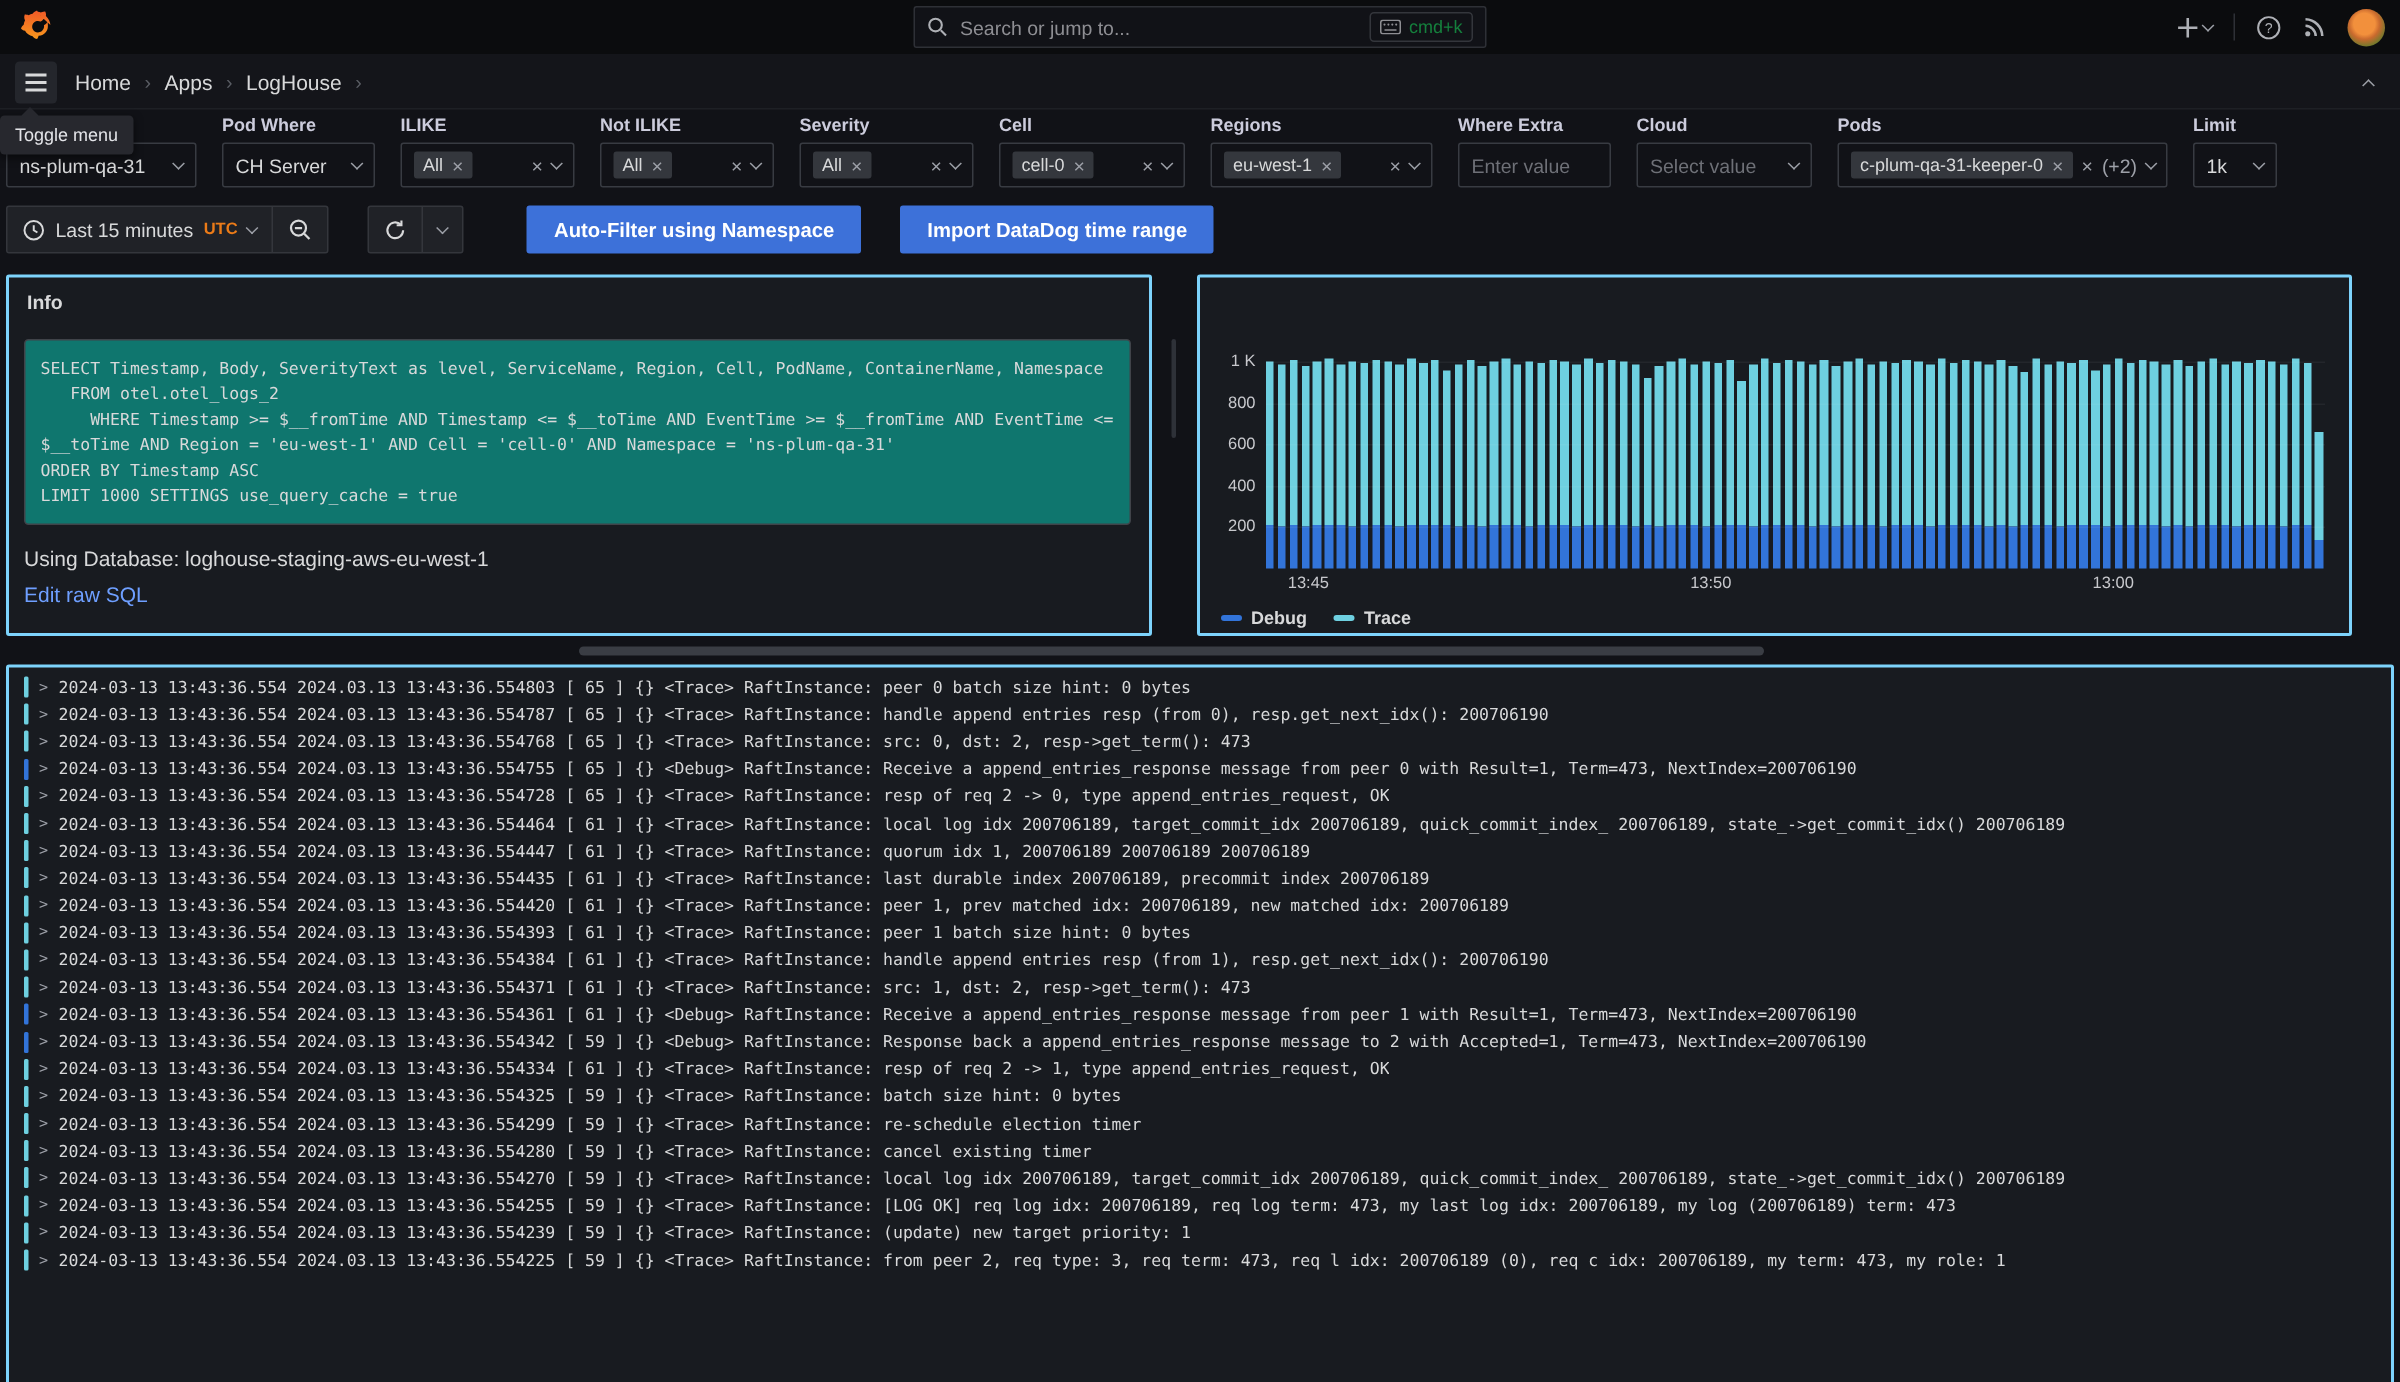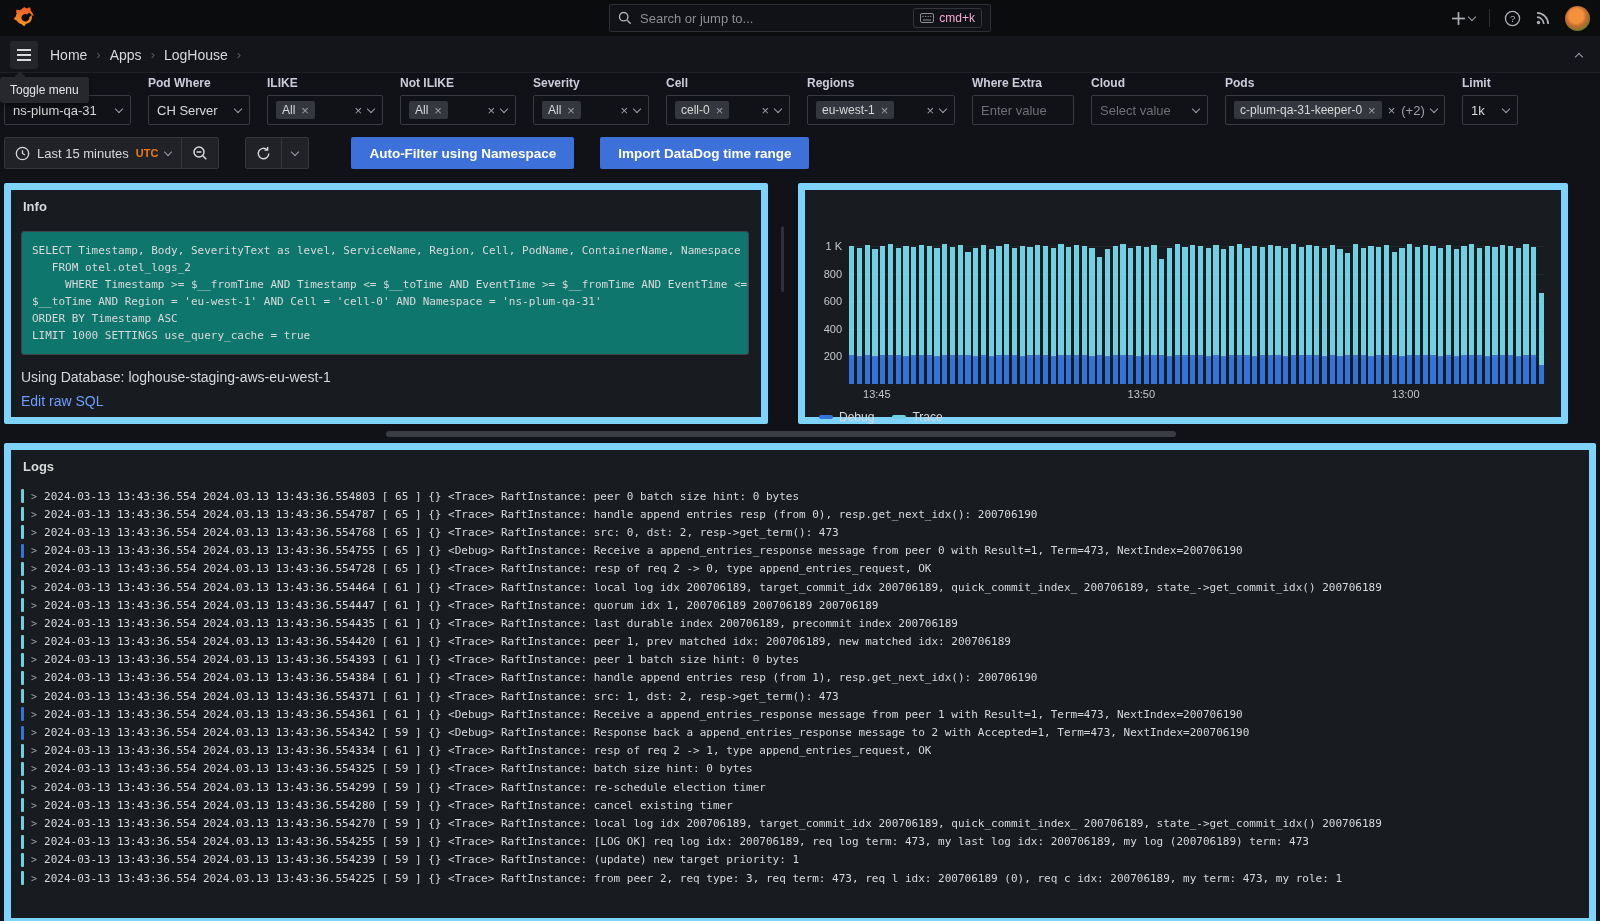--- a/index.html
+++ b/index.html
@@ -8,21 +8,21 @@
 
   
   .topnav { position:absolute; left:0; top:0; width:1600px; height:36px; background:#0b0c0e;
     display:flex; align-items:center; }
   .logo { position:absolute; left:12px; top:6px; width:24px; height:24px; }
   .searchbox { position:absolute; left:50%; top:4px; transform:translateX(-50%); width:382px; height:28px;
     background:#111217; border:1px solid #2e3036; border-radius:2px; display:flex; align-items:center;
     padding:0 8px; gap:8px; }
   .searchbox .ph { color:#8e8e93; font-size:13px; flex:1; }
   .kbd-badge { display:flex; align-items:center; gap:5px; border:1px solid #34363c; border-radius:3px;
-    padding:2px 6px; color:#f9a8d4; font-size:12px; }
+    padding:2px 6px; color:#15803d; font-size:12px; }
   .nav-right { position:absolute; right:10px; top:0; height:36px; display:flex; align-items:center; gap:14px; }
   .nav-ic { color:#aeb0b5; display:flex; align-items:center; gap:3px; cursor:pointer; }
   .nav-divider { width:1px; height:18px; background:#2e3036; }
   .avatar { width:25px; height:25px; border-radius:50%;
     background:radial-gradient(circle at 45% 40%, #f2903c 0 35%, #c96a2e 50%, #6d7a2c 75%, #4c5a23 100%); }
 
   
   .navrow2 { position:absolute; left:0; top:36px; width:1600px; height:37px; background:#14151a;
     border-bottom:1px solid #1e2025; display:flex; align-items:center; }
   .burger { position:absolute; left:10px; top:5px; width:28px; height:28px; background:#24262c;
@@ -61,21 +61,21 @@
   .timerow { position:absolute; left:4px; top:137px; height:32px; display:flex; align-items:center; }
   .tgroup { display:flex; height:32px; border:1px solid #34363c; border-radius:2px; background:#202227; }
   .tbtn { display:flex; align-items:center; gap:7px; padding:0 10px; font-size:13px; color:#d8d9da;
     cursor:pointer; }
   .tbtn + .tbtn { border-left:1px solid #34363c; }
   .utc { color:#eb7b18; font-size:11px; font-weight:700; }
   .btn-blue { height:32px; background:#3d71d9; color:#fff; font-size:13.5px; font-weight:600;
     border:none; border-radius:2px; padding:0 18px; cursor:pointer; font-family:inherit; }
 
   
-  .panel { position:absolute; background:#181b20; border:7px solid #7dd3fc; border-radius:2px; }
+  .panel { position:absolute; background:#181b20; border:2px solid #7dd3fc; border-radius:2px; }
   .panel-title { font-size:13px; font-weight:600; color:#d8d9da; padding:9px 12px; cursor:pointer; }
   #info-panel { left:4px; top:183px; width:764px; height:241px; }
   .code-block { margin:8px 12px 0 10px; background:#0f766e; border:1px solid #404349; border-radius:3px;
     padding:10px 10px; font-family:"DejaVu Sans Mono", monospace; font-size:11px; line-height:17px;
     color:#d8d9da; white-space:pre; }
   .db-line { font-size:14px; color:#d8d9da; margin:14px 12px 0 10px; }
   .sql-link { font-size:14px; color:#6e9fff; margin:8px 12px 0 10px; cursor:pointer; }
 
   .resize-handle { position:absolute; left:781px; top:226px; width:3px; height:66px; background:#2e3138;
     border-radius:2px; cursor:col-resize; }
@@ -86,21 +86,21 @@
   .ytick { position:absolute; right:100%; margin-right:7px; font-size:11px; color:#c7c8cc;
     white-space:nowrap; transform:translateY(-50%); }
   .bars { position:absolute; left:0; right:0; bottom:0; top:0; display:flex; align-items:flex-end;
     justify-content:space-between; }
   .bar { width:5.4px; display:flex; flex-direction:column; justify-content:flex-end; }
   .bar .seg-trace { width:100%; }
   .bar .seg-debug { width:100%; }
   .xticks { position:absolute; left:44px; right:16px; top:198px; height:16px; }
   .xtick { position:absolute; transform:translateX(-50%); font-size:11px; color:#c7c8cc; }
   .legend { position:absolute; left:14px; top:220px; display:flex; gap:18px; align-items:center; }
-  .legend-item { display:flex; align-items:center; gap:6px; font-size:12px; color:#d8d9da; cursor:pointer; }
+  .legend-item { display:flex; align-items:center; gap:6px; font-size:12px; color:#d8d9da; cursor:pointer;font-weight:bold; }
   .legend-dash { width:14px; height:4px; border-radius:2px; }
 
   
   .hscroll-track { position:absolute; left:4px; top:430px; width:1564px; height:8px; }
   .hscroll-handle { position:absolute; left:386px; top:431px; width:790px; height:6px; background:#3a3d44;
     border-radius:3px; cursor:grab; }
 
   
   #logs-panel { left:4px; top:443px; width:1592px; height:482px; }
   .log-list { margin-top:4px; }
@@ -747,21 +747,20 @@
         <span class="legend-dash" style="background: rgb(110, 208, 224);"></span>
         <span>Trace</span>
       </span>
     </div>
 </section>
 
 <div class="hscroll-track"></div>
 <div class="hscroll-handle"></div>
 
 <section class="panel" id="logs-panel">
-  <div class="panel-title">Logs</div>
   <div class="log-list" id="log-list">
       <div class="log-row">
         <span class="level-bar" style="background: rgb(110, 208, 224);"></span>
         <span class="expander">&gt;</span>
         <span class="log-text">2024-03-13 13:43:36.554 2024.03.13 13:43:36.554803 [ 65 ] {} &lt;Trace&gt; RaftInstance: peer 0 batch size hint: 0 bytes</span>
       </div>
       <div class="log-row">
         <span class="level-bar" style="background: rgb(110, 208, 224);"></span>
         <span class="expander">&gt;</span>
         <span class="log-text">2024-03-13 13:43:36.554 2024.03.13 13:43:36.554787 [ 65 ] {} &lt;Trace&gt; RaftInstance: handle append entries resp (from 0), resp.get_next_idx(): 200706190</span>

